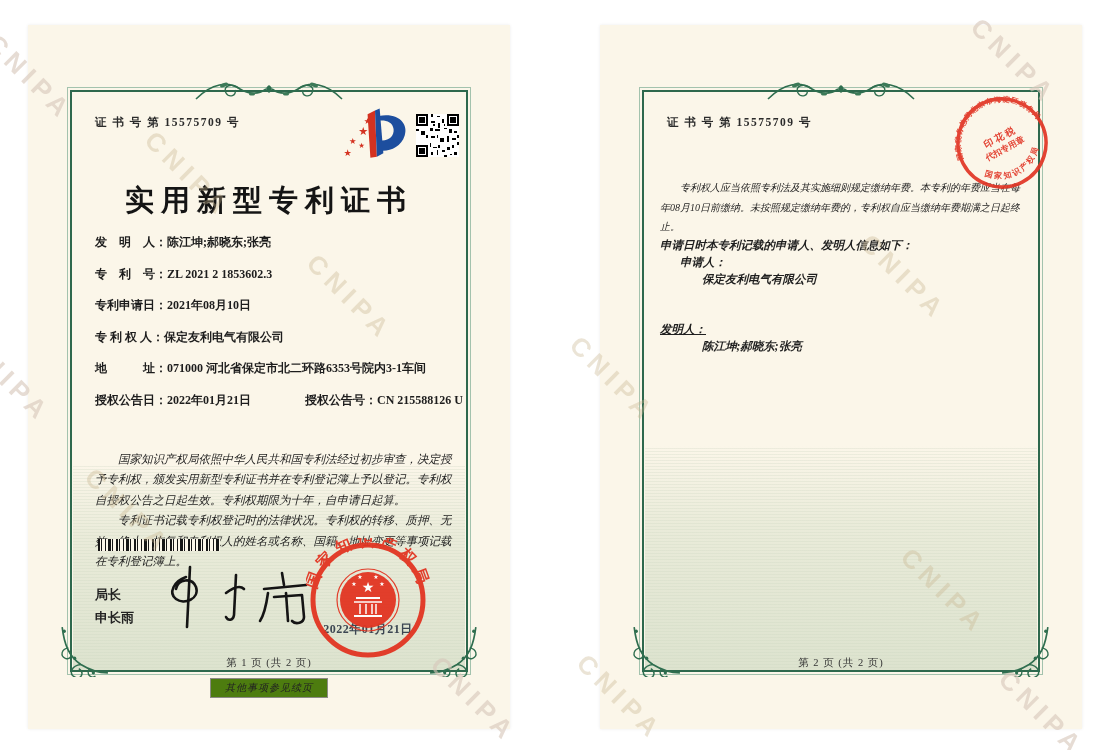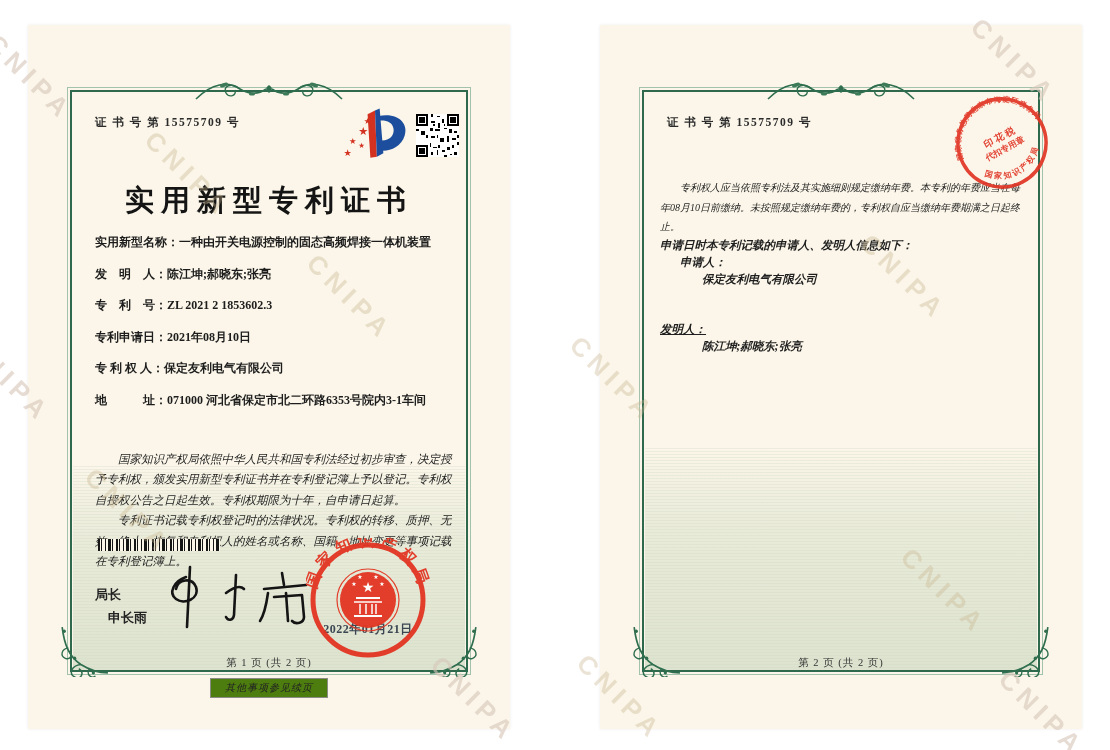--- a/index.html
+++ b/index.html
@@ -39,21 +39,21 @@
   .pair2 { position:absolute; left:210px; top:0; }
 
   .paras { position:absolute; left:67px; top:424px; width:360px; z-index:3;
     font-size:11.5px; line-height:1.78; font-style:italic; color:#1f1f1f; }
   .paras p { text-indent:2em; }
 
   .barcode { position:absolute; left:70px; top:514px; width:122px; height:12px; z-index:3;
     background:repeating-linear-gradient(90deg,#151515 0 2px,#fbf6e9 2px 3px,#151515 3px 4px,#fbf6e9 4px 7px,#151515 7px 8px,#fbf6e9 8px 10px,#151515 10px 13px,#fbf6e9 13px 14px,#151515 14px 15px,#fbf6e9 15px 18px); }
 
   .director-title { position:absolute; left:67px; top:561px; z-index:3; font-family:"Liberation Sans",sans-serif; font-size:13px; font-weight:700; color:#222; }
-  .director-name  { position:absolute; left:67px; top:584px; z-index:3; font-family:"Liberation Sans",sans-serif; font-size:13px; font-weight:700; color:#222;margin-left:13px; }
+  .director-name  { position:absolute; left:67px; top:584px; z-index:3; font-family:"Liberation Sans",sans-serif; font-size:13px; font-weight:700; color:#222; }
   .signature { position:absolute; left:128px; top:538px; width:165px; height:78px; z-index:4; }
 
   .seal { position:absolute; left:278px; top:513px; width:124px; height:124px; z-index:6; opacity:.95; }
   .seal-date { position:absolute; left:276px; top:596px; width:128px; z-index:5; text-align:center;
     font-size:12px; font-weight:600; color:#3c4652; letter-spacing:.5px; }
 
   .footer { position:absolute; left:42px; top:631px; width:398px; z-index:3; text-align:center; font-size:10.5px; color:#333; letter-spacing:1px; }
   .note-wrap { position:absolute; left:42px; top:653px; width:398px; z-index:3; display:flex; justify-content:center; }
   .note { border:1px solid #8b8b85; background:#4d7c0f; padding:2px 14px; font-size:10px; font-style:italic; color:#222; letter-spacing:1px; }
 
@@ -128,26 +128,29 @@
     <rect width="25" height="25" fill="#fff"></rect>
     <path fill="#000" d="M0,0h7v7h-7z M18,0h7v7h-7z M0,18h7v7h-7z"></path>
     <path fill="#fff" d="M1,1h5v5h-5z M19,1h5v5h-5z M1,19h5v5h-5z"></path>
     <path fill="#000" d="M2,2h3v3h-3z M20,2h3v3h-3z M2,20h3v3h-3z"></path>
     <path fill="#000" d="M9,0h1v2h-1z M12,1h2v1h-2z M15,3h1v2h-1z M9,4h2v1h-2z M13,5h1v3h-1z M8,8h2v2h-2z M11,9h3v1h-3z M16,8h2v1h-2z M19,9h2v2h-2z M22,10h2v1h-2z M0,9h2v1h-2z M3,10h2v2h-2z M6,12h1v2h-1z M9,13h2v1h-2z M12,12h1v2h-1z M14,14h2v2h-2z M18,13h1v3h-1z M21,14h2v1h-2z M8,17h1v2h-1z M10,19h2v1h-2z M13,18h1v2h-1z M15,21h2v1h-2z M18,19h2v2h-2z M21,18h1v2h-1z M9,22h1v2h-1z M12,21h1v3h-1z M22,22h2v2h-2z M16,24h2v1h-2z M20,23h1v1h-1z M24,16h1v2h-1z M24,12h1v2h-1z M10,6h1v1h-1z M16,6h1v1h-1z"></path>
   </svg>
 
   <div class="title">实用新型专利证书</div>
 
   <div class="fields">
-    <div class="frow"><span class="flabel">实用新型名称：</span><span class="fvalue">一种由开关电源控制的固态高频焊接一体机装置</span></div>
     <div class="frow"><span class="flabel">发　明　人：</span><span class="fvalue">陈江坤;郝晓东;张亮</span></div>
     <div class="frow"><span class="flabel">专　利　号：</span><span class="fvalue">ZL 2021 2 1853602.3</span></div>
     <div class="frow"><span class="flabel">专利申请日：</span><span class="fvalue">2021年08月10日</span></div>
     <div class="frow"><span class="flabel">专 利 权 人：</span><span class="fvalue">保定友利电气有限公司</span></div>
     <div class="frow"><span class="flabel">地　　　址：</span><span class="fvalue">071000 河北省保定市北二环路6353号院内3-1车间</span></div>
+    <div class="frow">
+      <span class="flabel">授权公告日：</span><span class="fvalue">2022年01月21日</span>
+      <span class="pair2"><span class="flabel">授权公告号：</span><span class="fvalue">CN 215588126 U</span></span>
+    </div>
   </div>
 
   <div class="paras">
     <p>国家知识产权局依照中华人民共和国专利法经过初步审查，决定授予专利权，颁发实用新型专利证书并在专利登记簿上予以登记。专利权自授权公告之日起生效。专利权期限为十年，自申请日起算。</p>
     <p>专利证书记载专利权登记时的法律状况。专利权的转移、质押、无效、终止、恢复和专利权人的姓名或名称、国籍、地址变更等事项记载在专利登记簿上。</p>
   </div>
 
   <div class="barcode"></div>
 
   <div class="director-title">局长</div>

